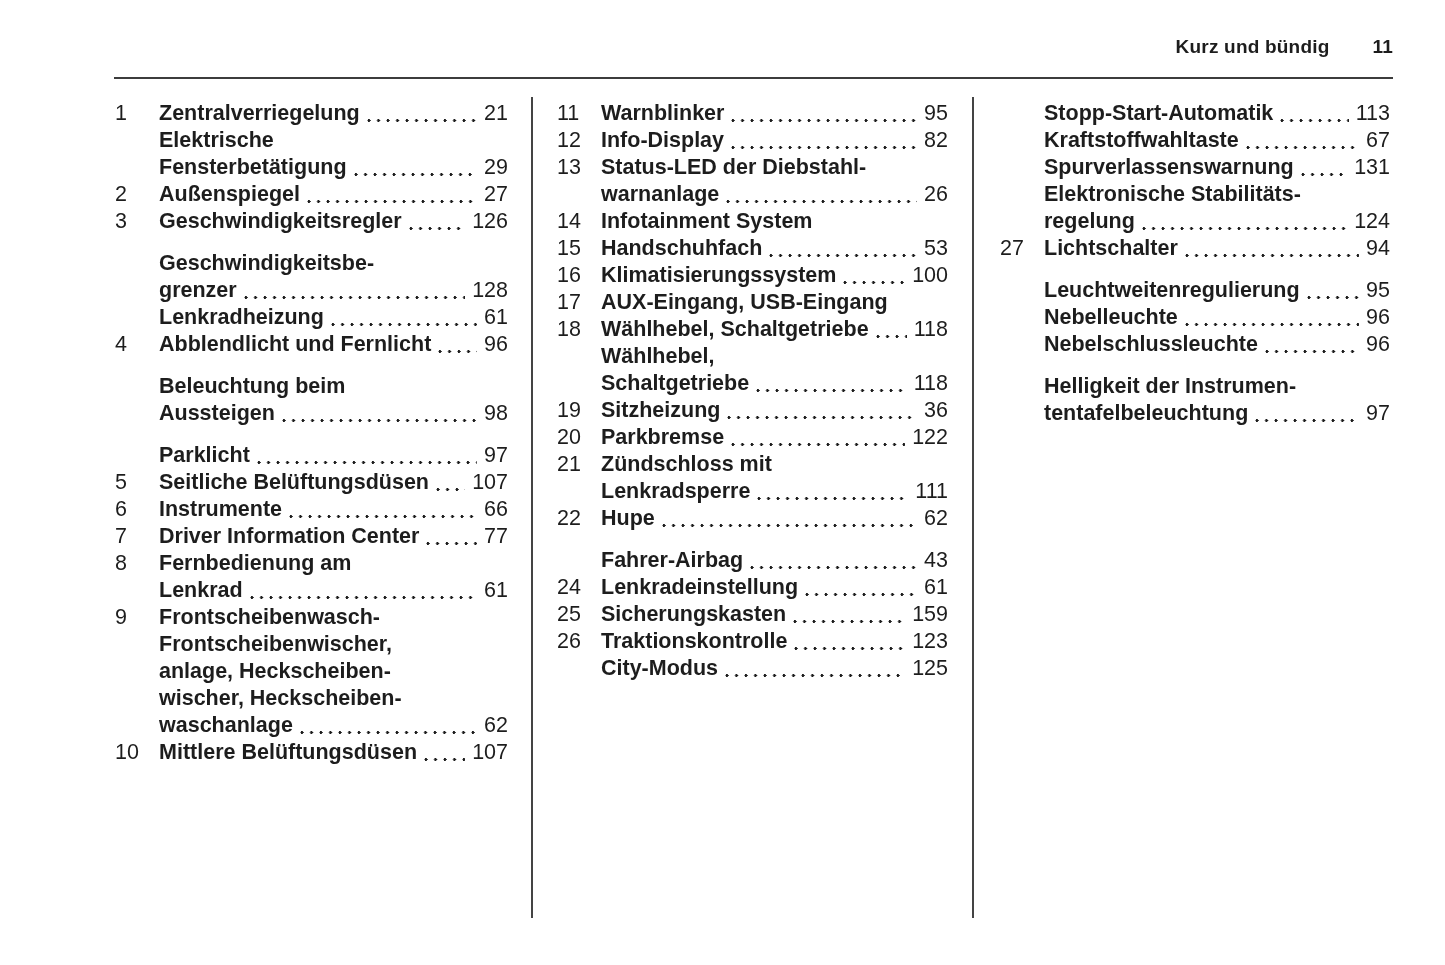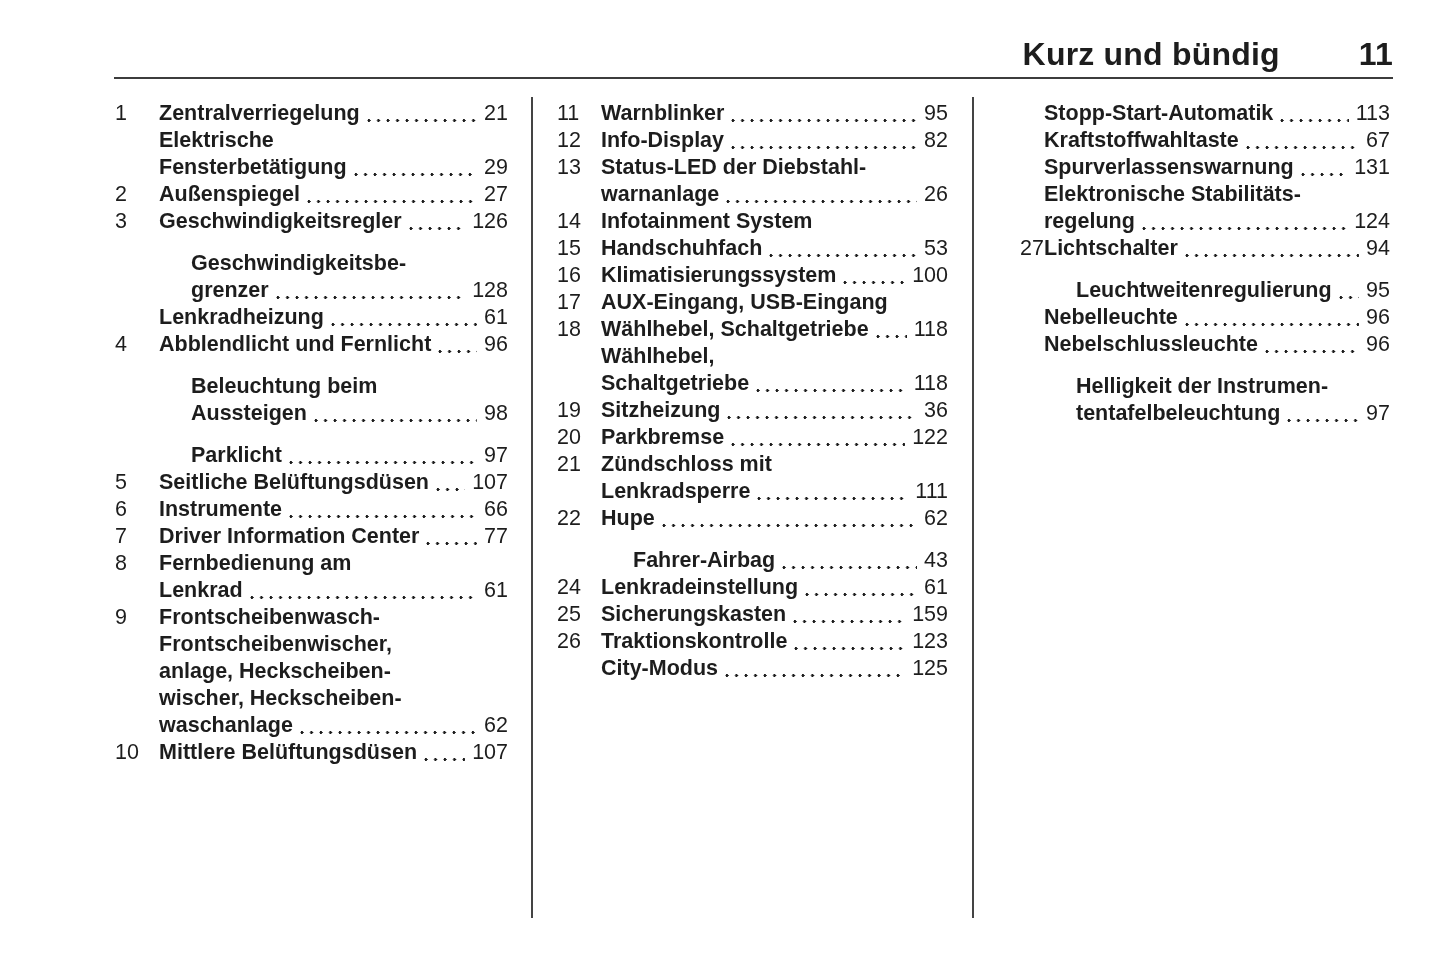--- a/index.html
+++ b/index.html
@@ -12,23 +12,23 @@
     color: #1d1d1d;
     overflow: hidden;
   }
   
   .header {
     position: absolute;
     top: 36px;
     right: 52px;
     display: flex;
     align-items: baseline;
-    gap: 79px;
+    gap: 43px;
     font-weight: bold;
-    font-size: 32px;
+    font-size: 19px;
     letter-spacing: 0.2px;
   }
   .rule {
     position: absolute;
     top: 77px;
     left: 114px;
     width: 1279px;
     height: 2px;
     background: #3c3c3c;
   }
@@ -44,24 +44,24 @@
   .vdiv2 { left: 972px; }
   
   .col {
     position: absolute;
     top: 100px;
     font-size: 21.5px;
     line-height: 27px;
   }
   .col1 { left: 115px; width: 393px; }
   .col2 { left: 557px; width: 391px; }
-  .col3 { left: 1000px; width: 390px; text-align: right; }
+  .col3 { left: 1000px; width: 390px; }
 
   .entry { display: flex; }
-  .entry.gap { margin-top: 15px; gap: 32px; }
+  .entry.gap { margin-top: 15px; }
   .col .entry:first-child { margin-top: 0; }
 
   .num { width: 44px; flex: none; }
   .body { flex: 1; min-width: 0; }
   .line { display: flex; }
   .lab { white-space: pre; font-weight: bold; }
   .leader {
     flex: 1;
     align-self: flex-end;
     height: 5px;

